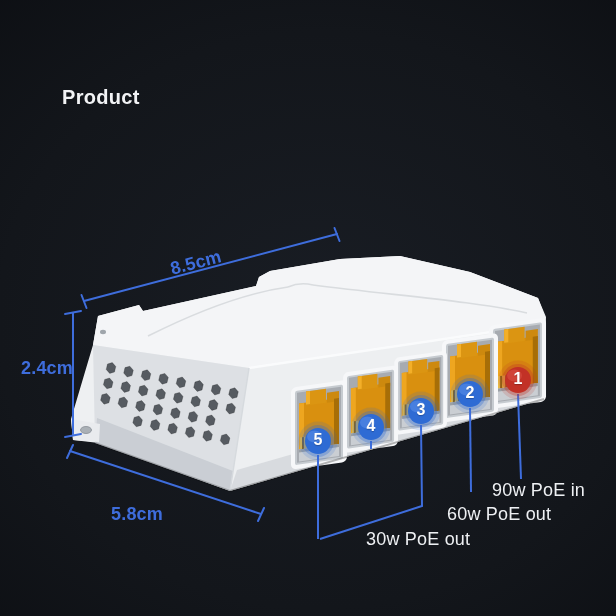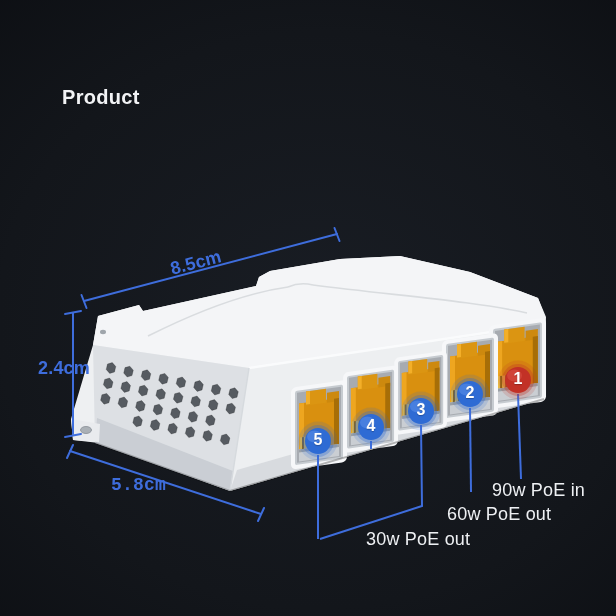--- a/index.html
+++ b/index.html
@@ -11,22 +11,22 @@
   .stage svg{position:absolute;left:0;top:0;}
   .title{
     position:absolute;left:62px;top:79px;color:#f2f3f5;
     font-size:20px;font-weight:600;line-height:36px;letter-spacing:.3px;white-space:pre;
   }
   .dim{
     position:absolute;color:#3e6ddc;font-size:18px;font-weight:600;
     white-space:nowrap;letter-spacing:.2px;
   }
   .dim-w{left:196px;top:263px;transform:translate(-50%,-50%) rotate(-14.5deg);}
-  .dim-h{left:38px;top:358px;}
-  .dim-d{left:111px;top:475px;font-family:Liberation Mono, monospace;}
+  .dim-h{left:21px;top:358px;}
+  .dim-d{left:111px;top:504px;}
   .lbl{
     position:absolute;color:#eef0f3;font-size:18px;font-weight:400;
     white-space:nowrap;letter-spacing:.2px;
   }
   .lbl-90{left:492px;top:480px;}
   .lbl-60{left:447px;top:504px;}
   .lbl-30{left:366px;top:529px;}
   .badge-num{
     position:absolute;color:#ffffff;font-size:16px;font-weight:700;
     transform:translate(-50%,-54%);text-shadow:0 1px 1px rgba(0,0,0,.25);

